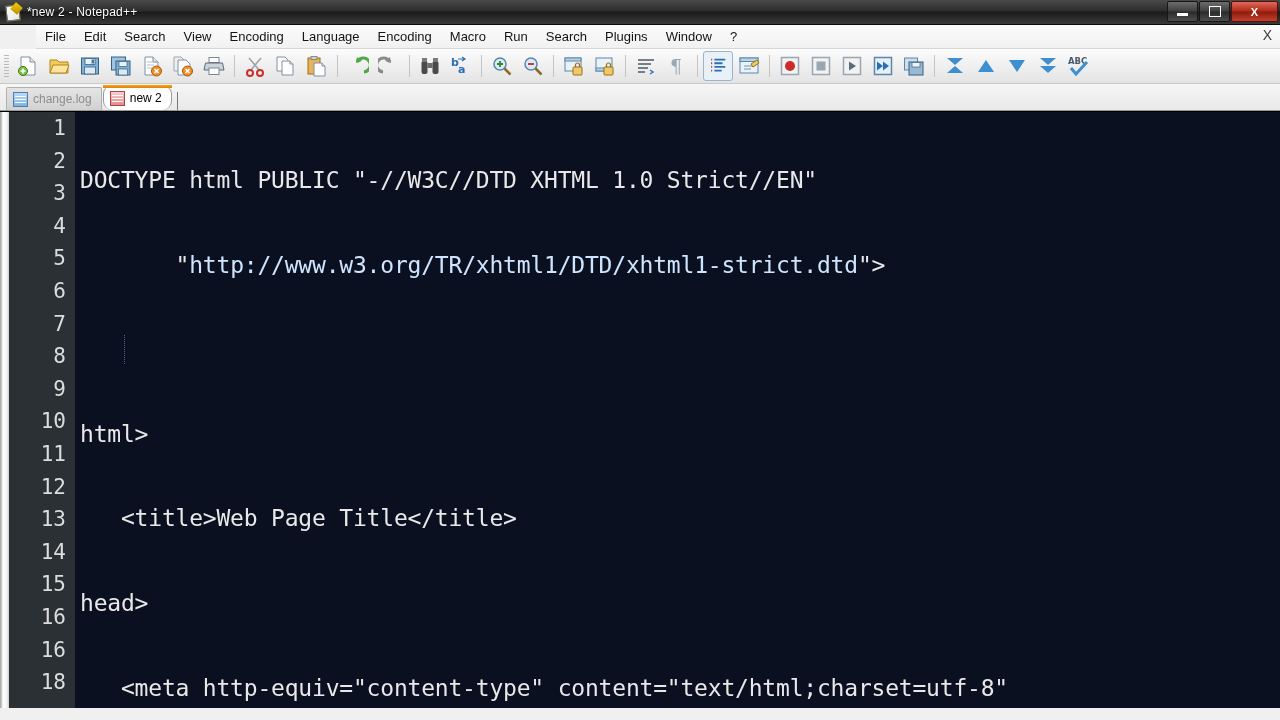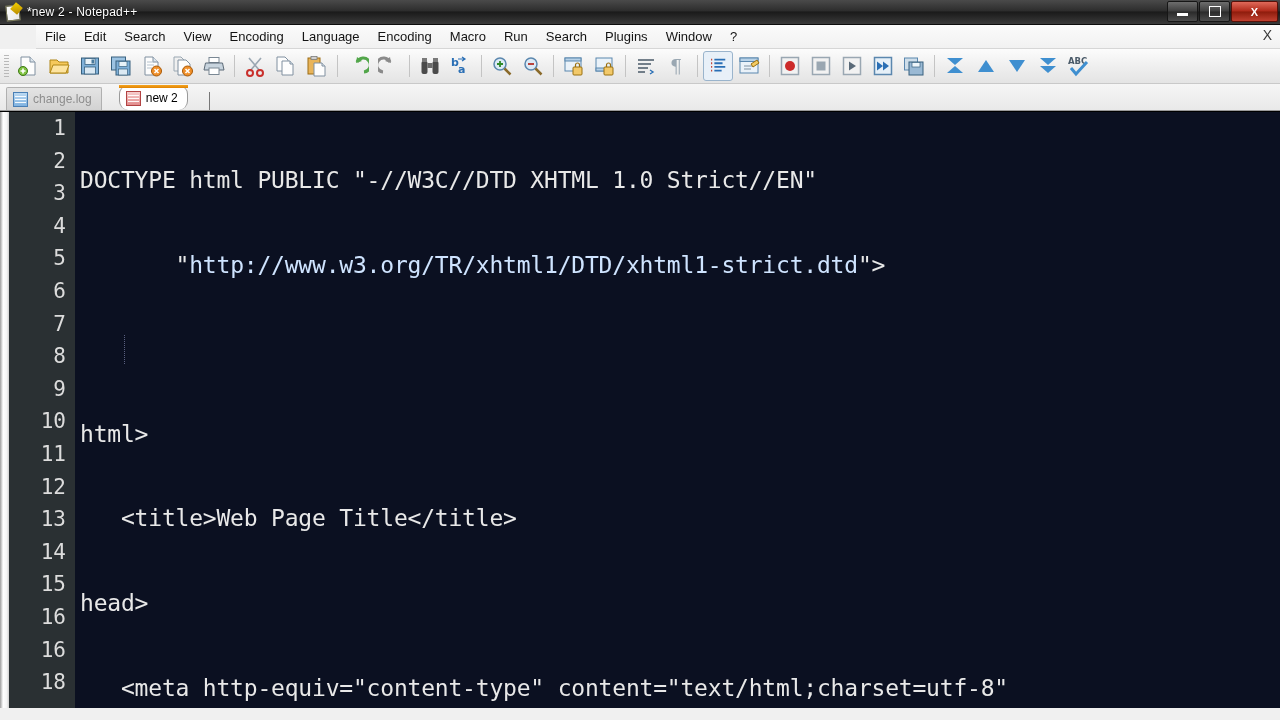--- a/index.html
+++ b/index.html
@@ -90,21 +90,21 @@
   
   .tabbar{
     height:26px;background:linear-gradient(to bottom,#f6f6f6 0%,#e9e9e9 100%);
     display:flex;align-items:flex-end;padding-left:6px;
     border-bottom:1px solid #9a9a9a;
   }
   .tab{
     height:22px;display:flex;align-items:center;gap:5px;
     padding:0 9px 0 6px;font-size:12px;position:relative;
     border:1px solid #b0b0b0;border-bottom:none;
-    border-radius:2px 2px 0 0;margin-right:17px;
+    border-radius:2px 2px 0 0;margin-right:1px;
   }
   .tab.inactive{
     background:linear-gradient(to bottom,#e4e4e4 0%,#d2d2d2 100%);
     color:#8d8d8d;
   }
   .tab.active{
     height:24px;background:#ffffff;color:#000;font-weight:normal;
     border-color:#9a9a9a;z-index:2;border-radius:9px;
   }
   .tab.active::before{

